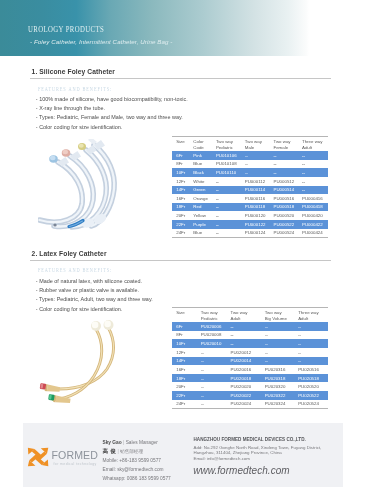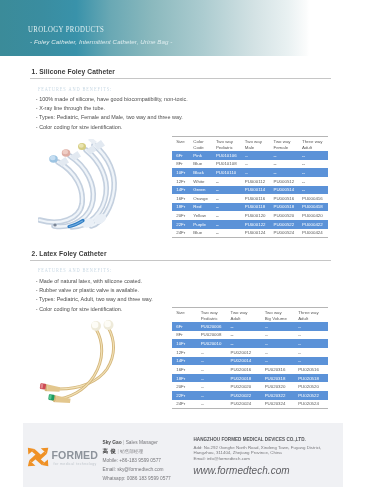--- a/index.html
+++ b/index.html
@@ -41,21 +41,21 @@
     text-align:left;vertical-align:middle;line-height:5.3px;overflow:hidden;}
   .tbl thead th{vertical-align:top;padding-top:2.2px;color:#5a5a5a;}
   .tbl thead tr{height:14.4px;}
   .tbl tbody tr{height:8.62px;}
   .tbl tbody tr.alt{background:#5b92d8;}
   .tbl tbody tr.alt td{color:#ffffff;}
 
   
   #footer-box{position:absolute;left:22.7px;top:423.2px;width:320.7px;height:64px;background:#f0f1f4;}
   #logo-mark{position:absolute;left:26.8px;top:446.8px;width:22.2px;height:20px;}
-  #logo-word{position:absolute;left:51.5px;top:450px;font-size:10.6px;font-weight:bold;color:#8d939b;
+  #logo-word{position:absolute;left:51.5px;top:450px;font-size:10.6px;font-weight:normal;color:#8d939b;
     letter-spacing:.1px;line-height:11px;white-space:nowrap;}
   #logo-tag{position:absolute;left:53.5px;top:461.6px;font-size:3.4px;color:#bfc5cb;letter-spacing:.42px;
     line-height:4px;white-space:nowrap;}
   #contact{position:absolute;left:102.5px;top:437.6px;font-size:4.8px;color:#77777b;line-height:9.08px;white-space:nowrap;}
   #contact .nm{font-weight:bold;color:#4d4d4d;}
   #contact .cn{font-weight:bold;color:#3f3f3f;font-size:5.6px;letter-spacing:.3px;}
   #contact .cnr{color:#77777b;font-size:4.6px;}
   #contact .sep{color:#aeaeb2;}
   #company{position:absolute;left:193.5px;top:436.3px;white-space:nowrap;}
   #company .co-name{font-size:4.6px;font-weight:bold;color:#55565a;line-height:8.6px;letter-spacing:.01px;}

